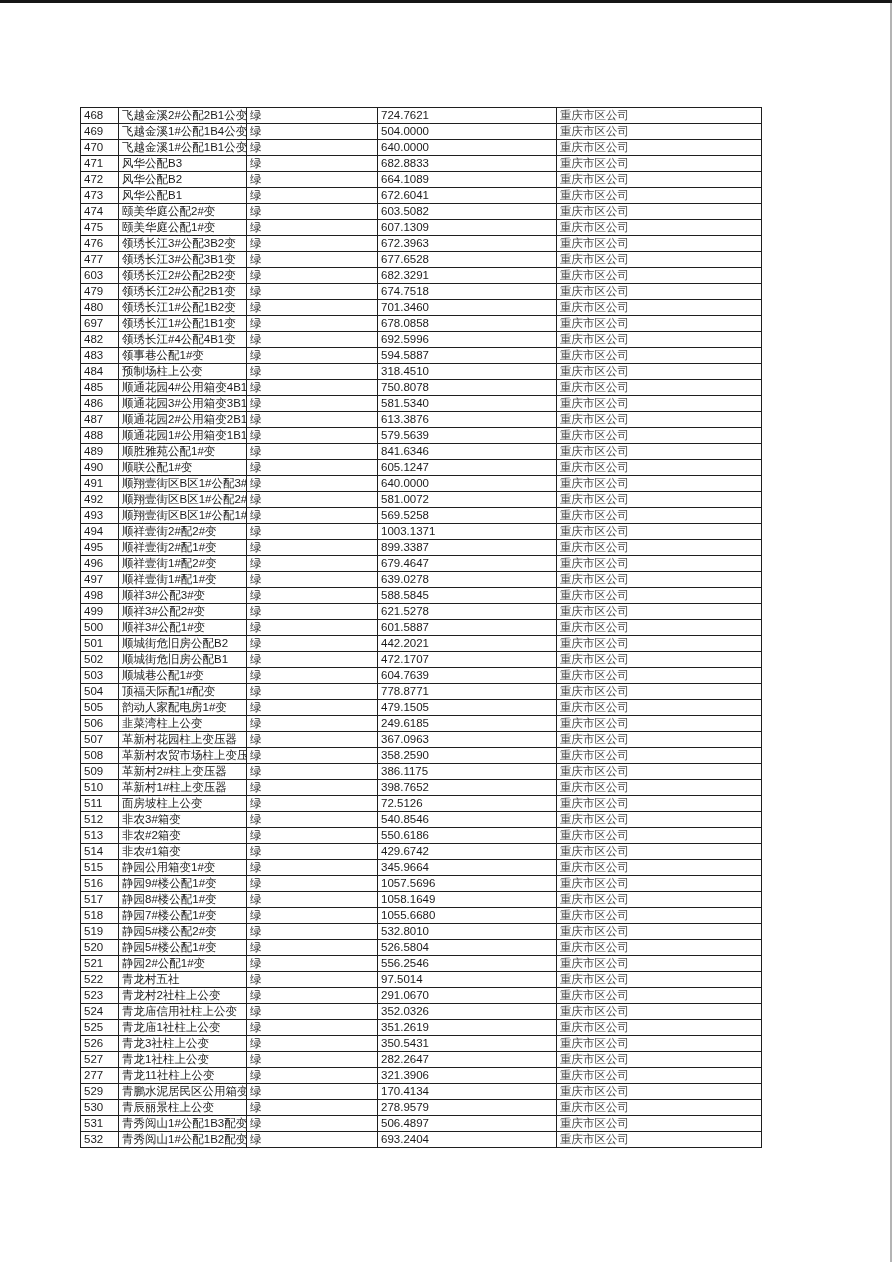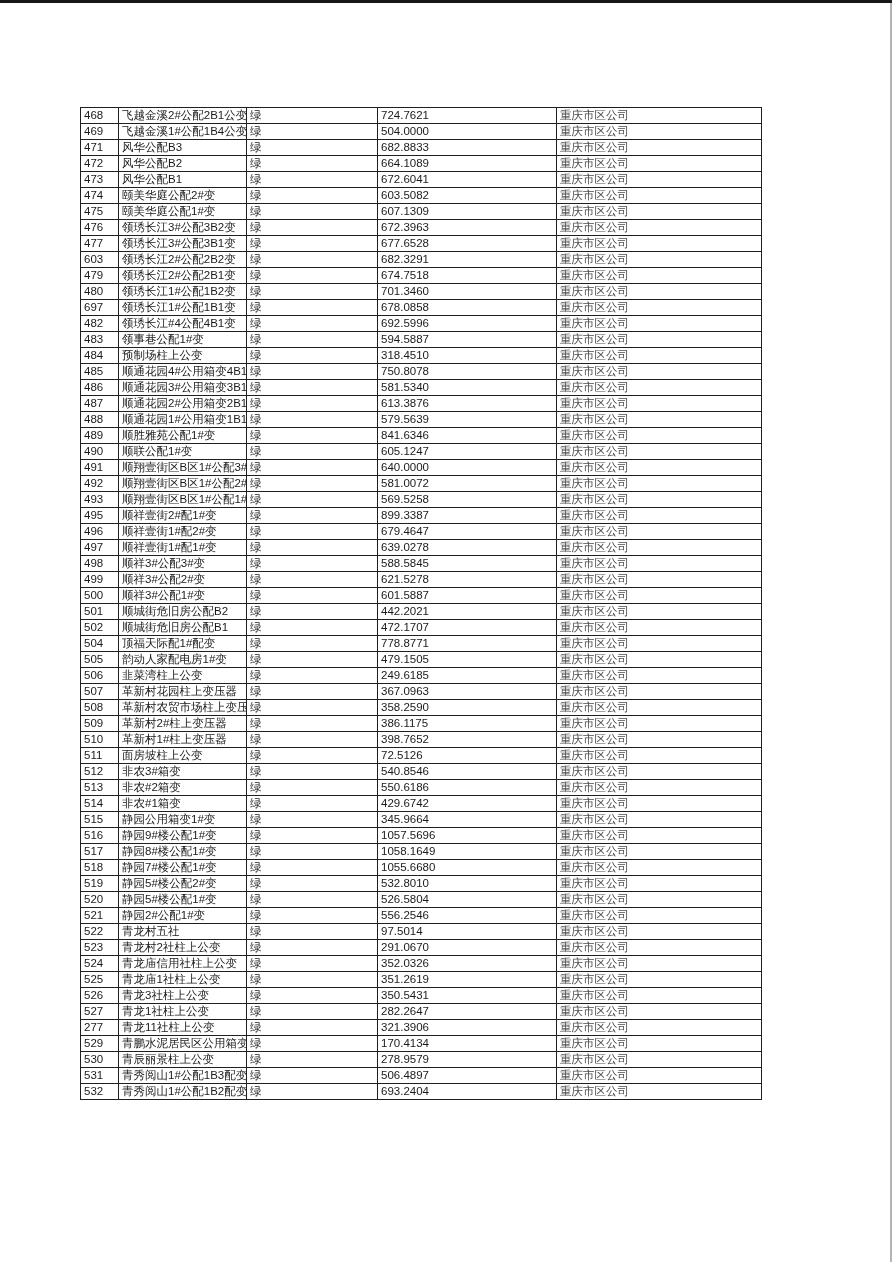--- a/index.html
+++ b/index.html
@@ -66,20 +66,27 @@
           <td class="c-company">重庆市区公司</td>
         </tr>
         <tr>
           <td class="c-num">469</td>
           <td class="c-name">飞越金溪1#公配1B4公变</td>
           <td class="c-status">绿</td>
           <td class="c-value">504.0000</td>
           <td class="c-company">重庆市区公司</td>
         </tr>
         <tr>
+          <td class="c-num">470</td>
+          <td class="c-name">飞越金溪1#公配1B1公变</td>
+          <td class="c-status">绿</td>
+          <td class="c-value">640.0000</td>
+          <td class="c-company">重庆市区公司</td>
+        </tr>
+        <tr>
           <td class="c-num">471</td>
           <td class="c-name">风华公配B3</td>
           <td class="c-status">绿</td>
           <td class="c-value">682.8833</td>
           <td class="c-company">重庆市区公司</td>
         </tr>
         <tr>
           <td class="c-num">472</td>
           <td class="c-name">风华公配B2</td>
           <td class="c-status">绿</td>
@@ -227,20 +234,27 @@
           <td class="c-company">重庆市区公司</td>
         </tr>
         <tr>
           <td class="c-num">493</td>
           <td class="c-name">顺翔壹街区B区1#公配1#变</td>
           <td class="c-status">绿</td>
           <td class="c-value">569.5258</td>
           <td class="c-company">重庆市区公司</td>
         </tr>
         <tr>
+          <td class="c-num">494</td>
+          <td class="c-name">顺祥壹街2#配2#变</td>
+          <td class="c-status">绿</td>
+          <td class="c-value">1003.1371</td>
+          <td class="c-company">重庆市区公司</td>
+        </tr>
+        <tr>
           <td class="c-num">495</td>
           <td class="c-name">顺祥壹街2#配1#变</td>
           <td class="c-status">绿</td>
           <td class="c-value">899.3387</td>
           <td class="c-company">重庆市区公司</td>
         </tr>
         <tr>
           <td class="c-num">496</td>
           <td class="c-name">顺祥壹街1#配2#变</td>
           <td class="c-status">绿</td>
@@ -280,20 +294,27 @@
           <td class="c-name">顺城街危旧房公配B2</td>
           <td class="c-status">绿</td>
           <td class="c-value">442.2021</td>
           <td class="c-company">重庆市区公司</td>
         </tr>
         <tr>
           <td class="c-num">502</td>
           <td class="c-name">顺城街危旧房公配B1</td>
           <td class="c-status">绿</td>
           <td class="c-value">472.1707</td>
+          <td class="c-company">重庆市区公司</td>
+        </tr>
+        <tr>
+          <td class="c-num">503</td>
+          <td class="c-name">顺城巷公配1#变</td>
+          <td class="c-status">绿</td>
+          <td class="c-value">604.7639</td>
           <td class="c-company">重庆市区公司</td>
         </tr>
         <tr>
           <td class="c-num">504</td>
           <td class="c-name">顶福天际配1#配变</td>
           <td class="c-status">绿</td>
           <td class="c-value">778.8771</td>
           <td class="c-company">重庆市区公司</td>
         </tr>
         <tr>

